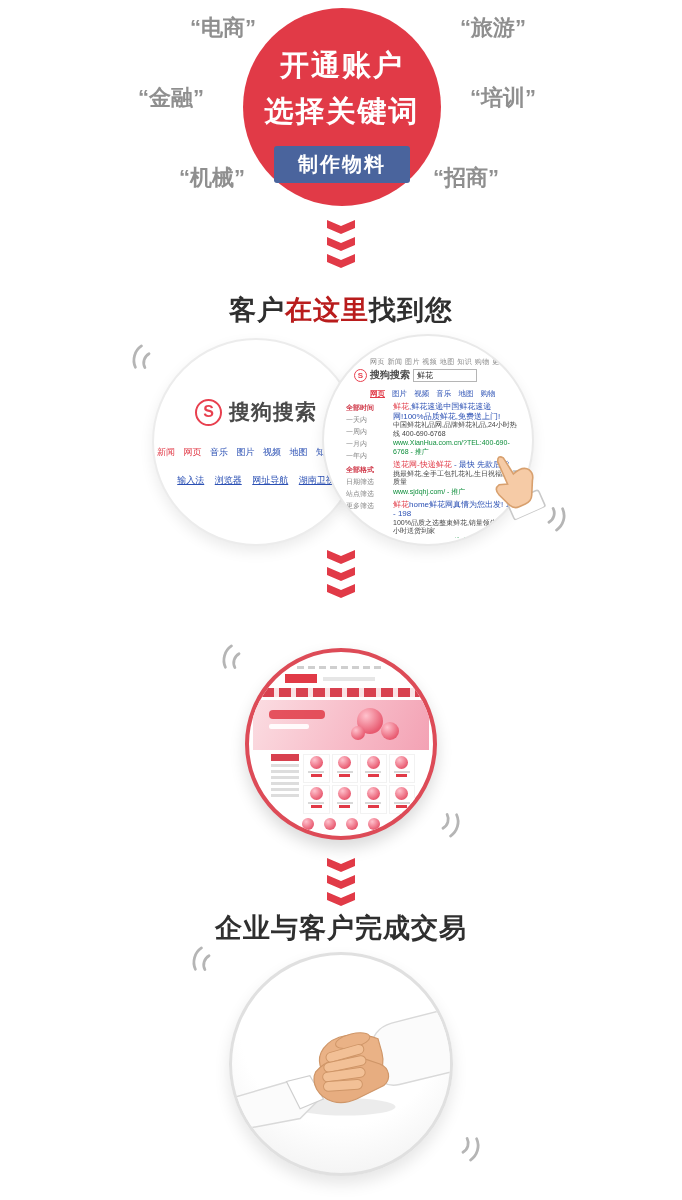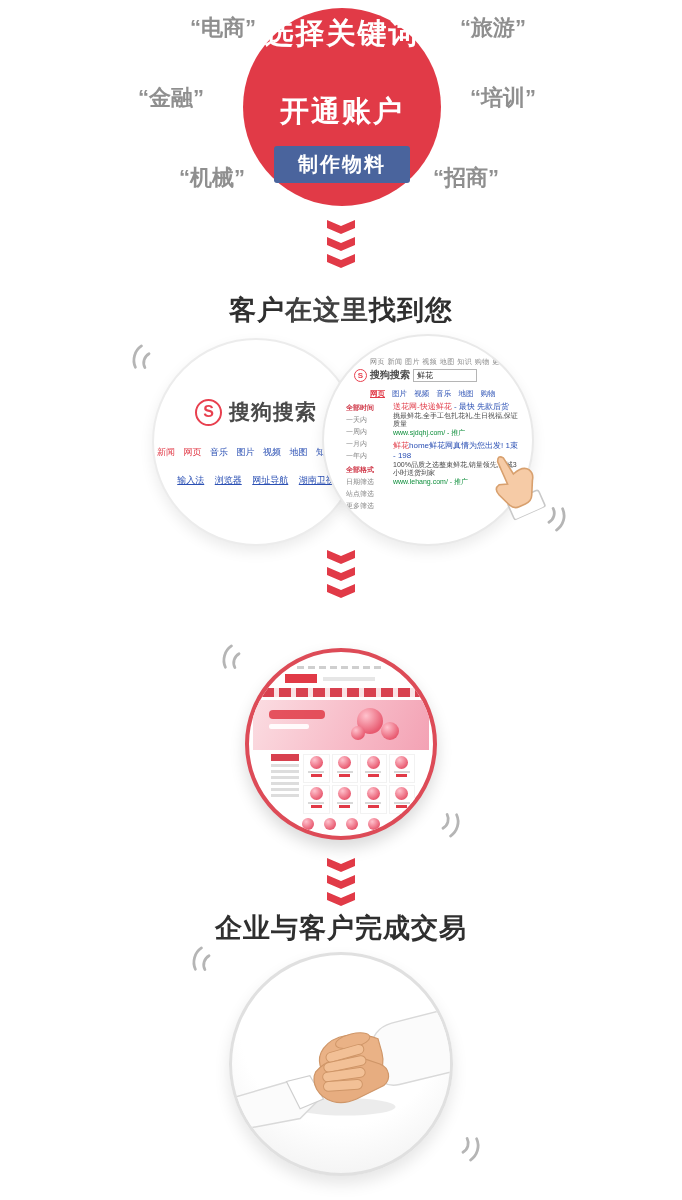--- a/index.html
+++ b/index.html
@@ -18,21 +18,21 @@
 .kw5{left:179px;top:163px}.kw6{left:433px;top:163px}
 
 
 .chevrons{position:absolute;left:0;width:100%;display:flex;flex-direction:column;align-items:center;gap:3px}
 .c1{top:220px}.c2{top:550px}.c3{top:858px}
 .chev{width:28px;height:14px;background:#e13a47;clip-path:polygon(0 0,50% 42%,100% 0,100% 58%,50% 100%,0 58%)}
 
 
 .step-title{position:absolute;left:0;width:100%;text-align:center;font-size:27px;font-weight:bold;color:#2f2f2f;letter-spacing:1px}
 .t1{top:292px}.t2{top:604px}.t3{top:910px}
-.step-title .hl{color:#404040}
+.step-title .hl{color:#b91c1c}
 
 
 .circle{position:absolute;border-radius:50%;background:#fff;overflow:hidden}
 .home-circle{left:152px;top:338px;width:208px;height:208px;border:2px solid #ececec;box-shadow:0 6px 14px rgba(0,0,0,.08);z-index:1}
 .serp-circle{left:322px;top:334px;width:212px;height:212px;border:2px solid #e9e9e9;box-shadow:0 6px 14px rgba(0,0,0,.08);z-index:2}
 
 
 .home-logo{display:flex;justify-content:center;align-items:center;margin-top:58px;gap:7px}
 .s-badge{display:flex;align-items:center;justify-content:center;border:2.5px solid #e8404f;color:#e8404f;border-radius:50%;font-weight:bold;flex-shrink:0}
 .s-badge.big{width:27px;height:27px;font-size:16px}
@@ -107,22 +107,22 @@
 .a5{left:190px;top:944px}
 .a6{left:452px;top:1134px}
 </style>
 </head>
 <body>
 
 <div class="page">
 
   <section>
     <div class="hero-circle">
+      <div class="hero-line hero-line1">开通账户</div>
       <div class="hero-line hero-line2">选择关键词</div>
-      <div class="hero-line hero-line1">开通账户</div>
       <div class="hero-banner">制作物料</div>
     </div>
     <span class="kw kw1">“电商”</span>
     <span class="kw kw2">“旅游”</span>
     <span class="kw kw3">“金融”</span>
     <span class="kw kw4">“培训”</span>
     <span class="kw kw5">“机械”</span>
     <span class="kw kw6">“招商”</span>
   </section>
 
@@ -187,20 +187,25 @@
         <div>一天内</div>
         <div>一周内</div>
         <div>一月内</div>
         <div>一年内</div>
         <div class="side-h side-h2">全部格式</div>
         <div>日期筛选</div>
         <div>站点筛选</div>
         <div>更多筛选</div>
       </div>
       <div class="serp-results">
+        <div class="result">
+          <div class="r-title"><span class="hl">鲜花</span><span>,鲜花速递中国鲜花速递网!100%品质鲜花,免费送上门!</span></div>
+          <div class="r-desc">中国鲜花礼品网,品牌鲜花礼品,24小时热线 400-690-6768</div>
+          <div class="r-url">www.XianHua.com.cn/?TEL:400-690-6768 - 推广</div>
+        </div>
         <div class="result">
           <div class="r-title"><span class="hl">送花网-快递鲜花</span><span> - 最快 先款后货</span></div>
           <div class="r-desc">挑最鲜花,全手工包扎花礼,生日祝福,保证质量</div>
           <div class="r-url">www.sjdqhj.com/ - 推广</div>
         </div>
         <div class="result">
           <div class="r-title"><span class="hl">鲜花</span><span>home鲜花网真情为您出发! 1束 - 198</span></div>
           <div class="r-desc">100%品质之选整束鲜花,销量领先,同城3小时送货到家</div>
           <div class="r-url">www.lehang.com/ - 推广</div>
         </div>

